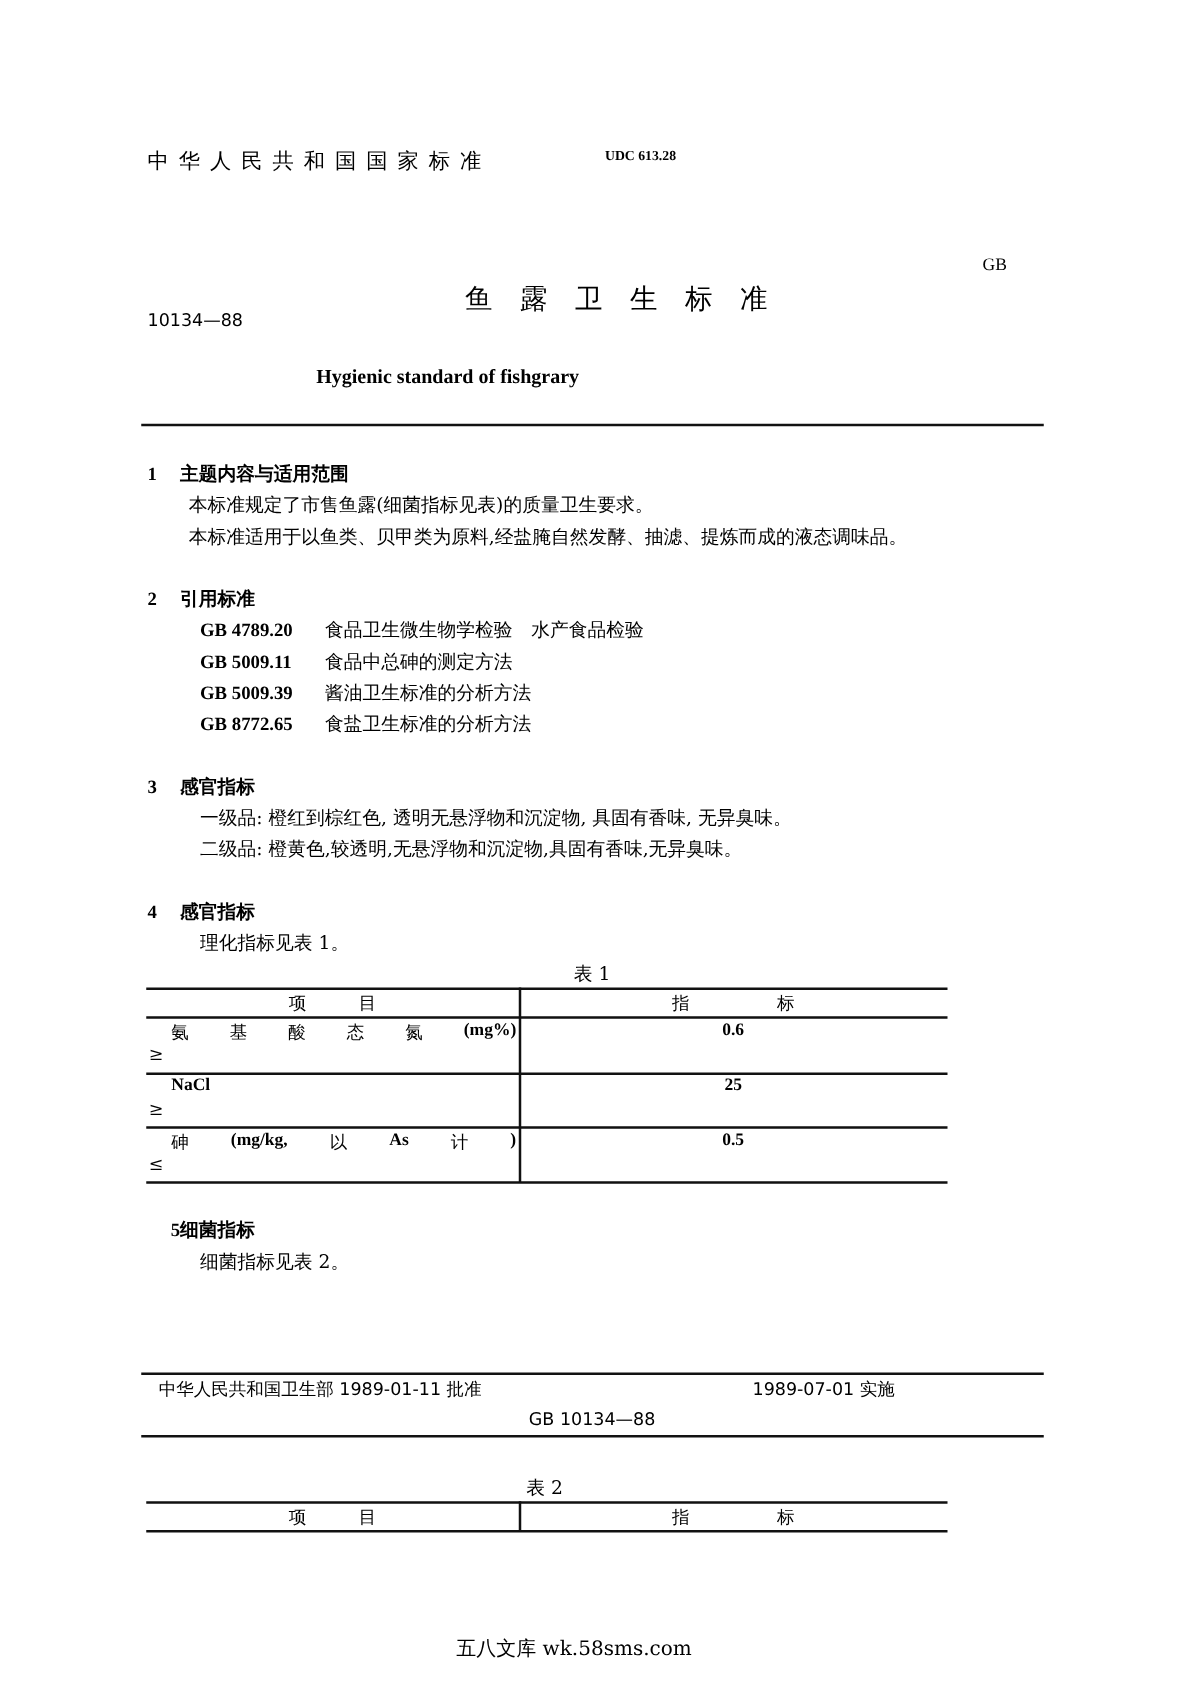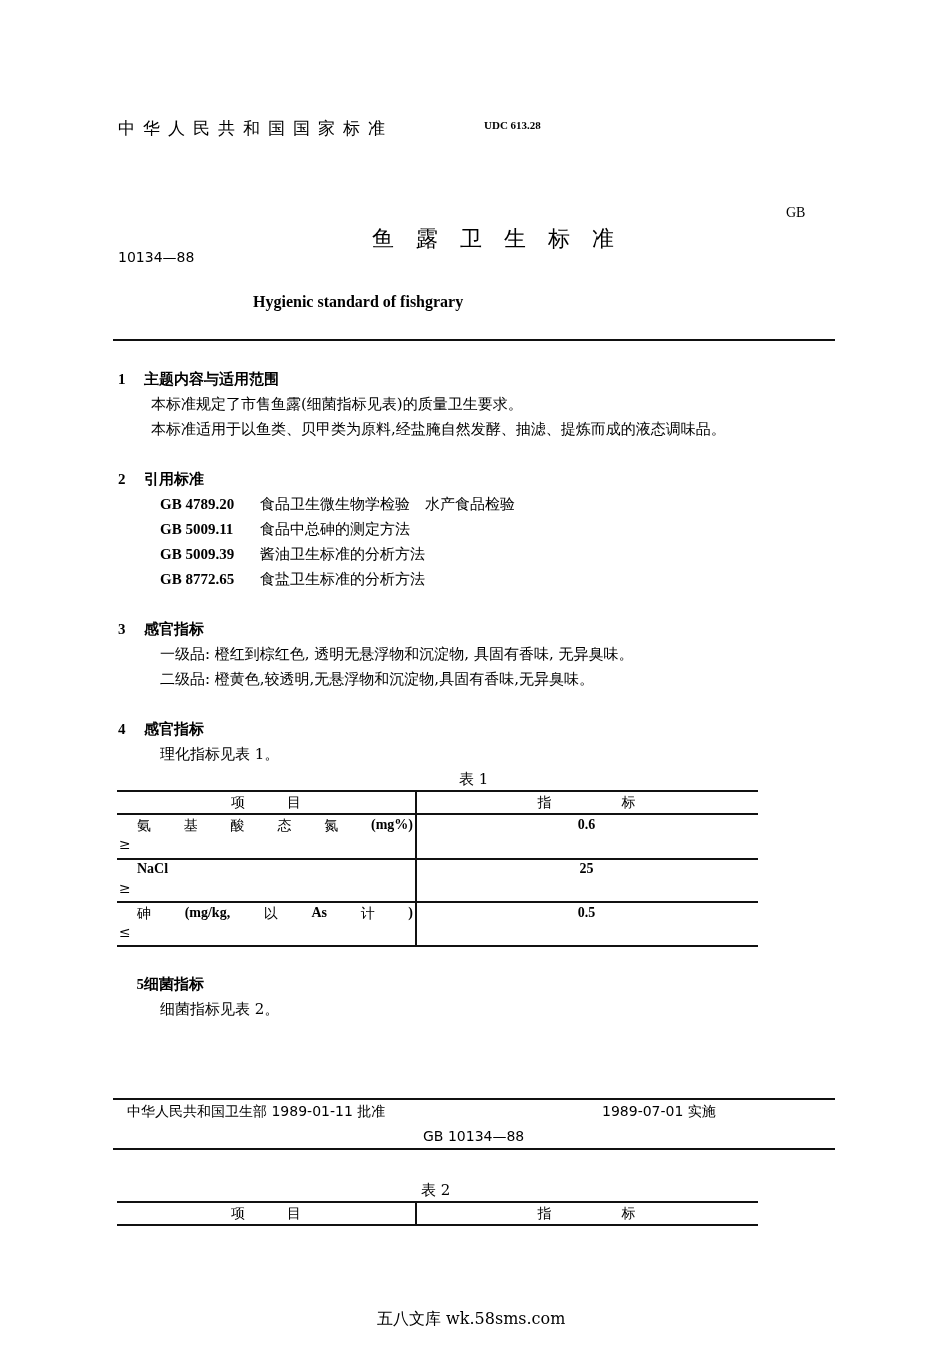--- a/index.html
+++ b/index.html
@@ -22,21 +22,21 @@
     .en-title { left: 253px; top: 293px; font-size: 16px; }
 
     .sec-head { font-size: 15px; }
     .sec-num { display: inline-block; width: 26px; font-weight: bold; }
     .para { font-size: 15px; }
     .ref-code { display: inline-block; width: 100px; font-weight: bold; }
 
     .cell-item { position: absolute; font-size: 14px; }
     .cell-val { position: absolute; font-size: 14px; font-weight: bold; text-align: center; width: 343px; }
     .caption { position: absolute; font-size: 15px; }
-    .watermark { left: 377px; top: 1309px; font-size: 16px; }
+    .watermark { left: 365px; top: 1309px; font-size: 16px; }
   </style>
 </head>
 <body>
 
 <div class="abs sans nat-std">中华人民共和国国家标准</div>
 <div class="abs serif bold udc">UDC 613.28</div>
 <div class="abs sans title">鱼露卫生标准</div>
 <div class="abs sans gb-top">GB</div>
 <div class="abs sans gbnum-top">10134—88</div>
 <div class="abs serif bold en-title">Hygienic standard of fishgrary</div>

